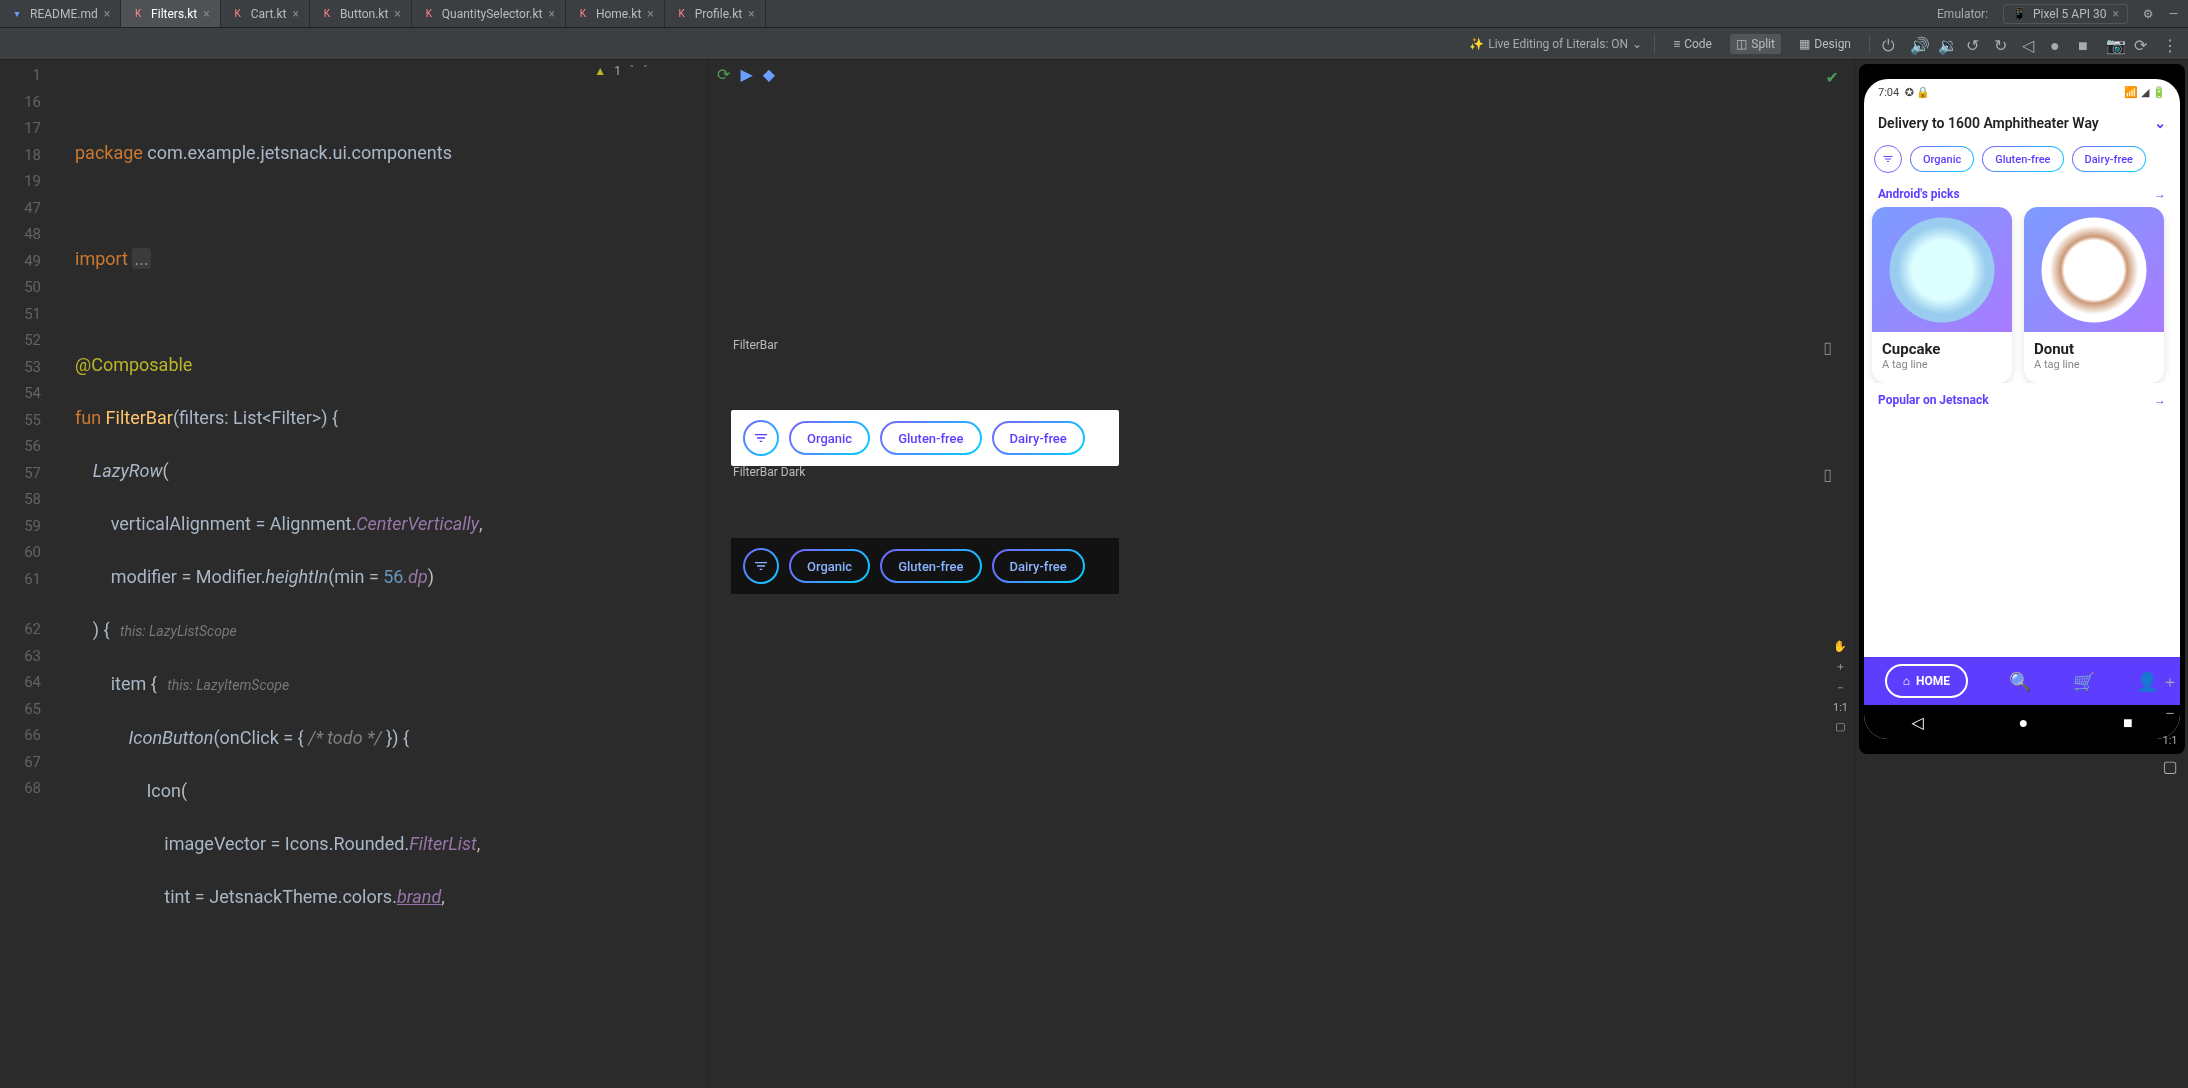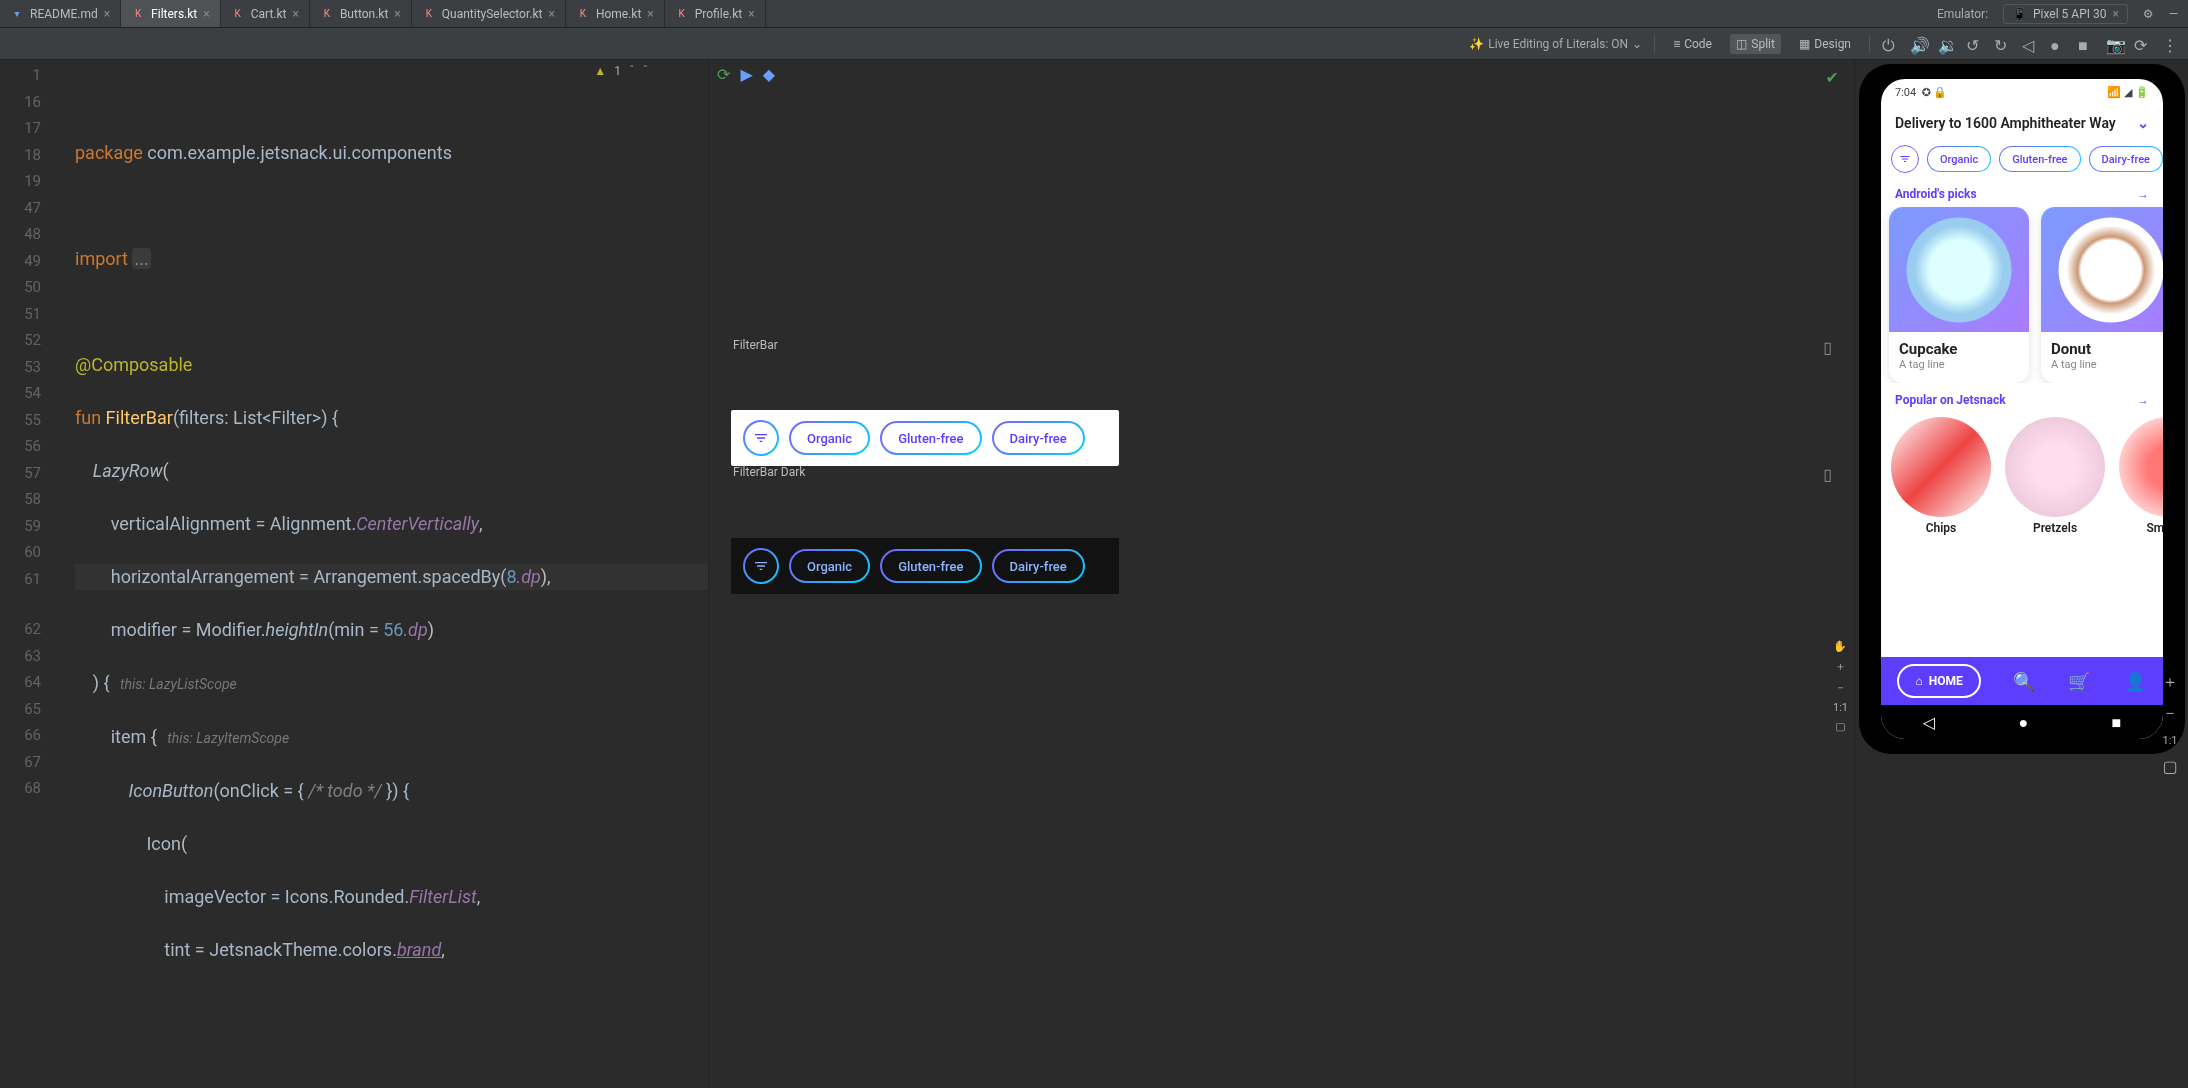--- a/index.html
+++ b/index.html
@@ -38,21 +38,21 @@
 .preview-check{position:absolute;top:8px;right:15px;color:#499c54;}
 .preview-label{position:absolute;left:24px;font-size:12px;color:#bbb;}
 .preview-dev{position:absolute;right:22px;color:#888;}
 .filterbar-light{position:absolute;left:22px;top:350px;width:388px;height:56px;background:#fff;display:flex;align-items:center;padding:0 12px;gap:10px;border-radius:2px;}
 .filterbar-dark{position:absolute;left:22px;top:478px;width:388px;height:56px;background:#121212;display:flex;align-items:center;padding:0 12px;gap:10px;}
 .filter-icon-btn{width:36px;height:36px;border-radius:50%;display:flex;align-items:center;justify-content:center;border:2px solid transparent;background:linear-gradient(#fff,#fff) padding-box,linear-gradient(135deg,#7b61ff,#00d4ff) border-box;}
 .filter-icon-btn.dark{background:linear-gradient(#121212,#121212) padding-box,linear-gradient(135deg,#7b61ff,#00d4ff) border-box;}
 .chip{height:34px;padding:0 16px;border-radius:17px;display:flex;align-items:center;font-size:13px;font-weight:500;border:2px solid transparent;background:linear-gradient(#fff,#fff) padding-box,linear-gradient(135deg,#7b61ff,#00d4ff) border-box;color:#5d3eff;}
 .chip.dark{background:linear-gradient(#121212,#121212) padding-box,linear-gradient(135deg,#7b61ff,#00d4ff) border-box;color:#8ab4ff;}
 .emulator-wrap{width:334px;background:#2b2b2b;position:relative;border-left:1px solid #222;}
-.phone{position:absolute;left:4px;top:4px;width:326px;height:690px;background:#000;border-radius:32px;padding:15px 22px;}
+.phone{position:absolute;left:4px;top:4px;width:326px;height:690px;background:#000;border-radius:8px;padding:15px 5px;}
 .screen{width:100%;height:100%;background:#fff;border-radius:24px;overflow:hidden;position:relative;}
 .status{height:26px;display:flex;align-items:center;justify-content:space-between;padding:0 14px;font-size:11px;color:#444;}
 .delivery{padding:10px 14px;font-size:14px;font-weight:600;color:#222;display:flex;align-items:center;justify-content:space-between;}
 .app-filters{display:flex;align-items:center;gap:8px;padding:4px 10px;}
 .app-filter-icon{width:28px;height:28px;border-radius:50%;border:1.5px solid;border-image:linear-gradient(135deg,#7b61ff,#00d4ff) 1;display:flex;align-items:center;justify-content:center;flex-shrink:0;}
 .app-chip{height:26px;padding:0 12px;border-radius:13px;font-size:11px;font-weight:500;color:#5d3eff;border:1.5px solid transparent;background:linear-gradient(#fff,#fff) padding-box,linear-gradient(135deg,#7b61ff,#00d4ff) border-box;display:flex;align-items:center;flex-shrink:0;}
 .section-head{display:flex;align-items:center;justify-content:space-between;padding:10px 14px 6px;font-size:12px;font-weight:700;color:#5d3eff;}
 .cards{display:flex;gap:12px;padding:0 8px;overflow:hidden;}
 .card{width:140px;background:#fff;border-radius:14px;box-shadow:0 2px 8px rgba(0,0,0,.12);overflow:hidden;flex-shrink:0;}
 .card-img{height:125px;background:linear-gradient(135deg,#7b9cff,#a97bff);position:relative;}
@@ -198,21 +198,20 @@
     <div class="code">
 <div> </div>
 <div><span class="kw">package</span><span class="type"> com.example.jetsnack.ui.components</span></div>
 <div> </div>
 <div><span class="kw">import </span><span class="fold">...</span></div>
 <div> </div>
 <div><span class="ann">@Composable</span></div>
 <div><span class="kw">fun </span><span class="fn">FilterBar</span><span class="type">(filters: List&lt;Filter&gt;) {</span></div>
 <div>    <span class="ital type">LazyRow</span><span>(</span></div>
 <div>        <span class="type">verticalAlignment = </span><span class="type">Alignment.</span><span class="prop">CenterVertically</span><span>,</span></div>
-<div class="highlight-line">        <span class="type">horizontalArrangement = </span><span class="type">Arrangement.spacedBy(</span><span class="num">8</span><span class="prop ital">.dp</span><span>),</span></div>
 <div>        <span class="type">modifier = </span><span class="type">Modifier.</span><span class="ital type">heightIn</span><span class="type">(min = </span><span class="num">56</span><span class="prop ital">.dp</span><span>)</span></div>
 <div>    <span class="type">) {</span><span class="hint">   this: LazyListScope</span></div>
 <div>        <span class="type">item</span><span> {</span><span class="hint">   this: LazyItemScope</span></div>
 <div>            <span class="ital type">IconButton</span><span class="type">(onClick = { </span><span class="comment ital">/* todo */</span><span class="type"> }) {</span></div>
 <div>                <span class="type">Icon</span><span>(</span></div>
 <div>                    <span class="type">imageVector = </span><span class="type">Icons.Rounded.</span><span class="prop">FilterList</span><span>,</span></div>
 <div>                    <span class="type">tint = </span><span class="type">JetsnackTheme.colors.</span><span class="prop" style="text-decoration:underline;">brand</span><span>,</span></div>
 
 
 
@@ -327,34 +326,20 @@
             <div class="card-body">
                 <div class="card-title">Donut</div>
                 <div class="card-sub">A tag line</div>
               </div>
           </div>
         </div>
         <div class="section-head">
           <span>Popular on Jetsnack</span>
           <span>→</span>
         </div>
-        <div class="snack-row">
-          <div class="snack">
-              <div class="snack-circle" style="background:linear-gradient(135deg,#fff,#e44,#fff);"></div>
-              <div class="snack-name">Chips</div>
-            </div>
-          <div class="snack">
-              <div class="snack-circle" style="background:radial-gradient(circle,#fde 30%,#ecd 70%);"></div>
-              <div class="snack-name">Pretzels</div>
-            </div>
-          <div class="snack">
-              <div class="snack-circle" style="background:radial-gradient(circle,#f77 30%,#fcc 70%);"></div>
-              <div class="snack-name">Smoothi</div>
-            </div>
-        </div>
         <div class="nav-bar">
           <div class="nav-home">
             <span>⌂</span>
             <span>HOME</span>
           </div>
           <span class="nav-icon">🔍</span>
           <span class="nav-icon">🛒</span>
           <span class="nav-icon">👤</span>
         </div>
         <div class="sys-nav">

